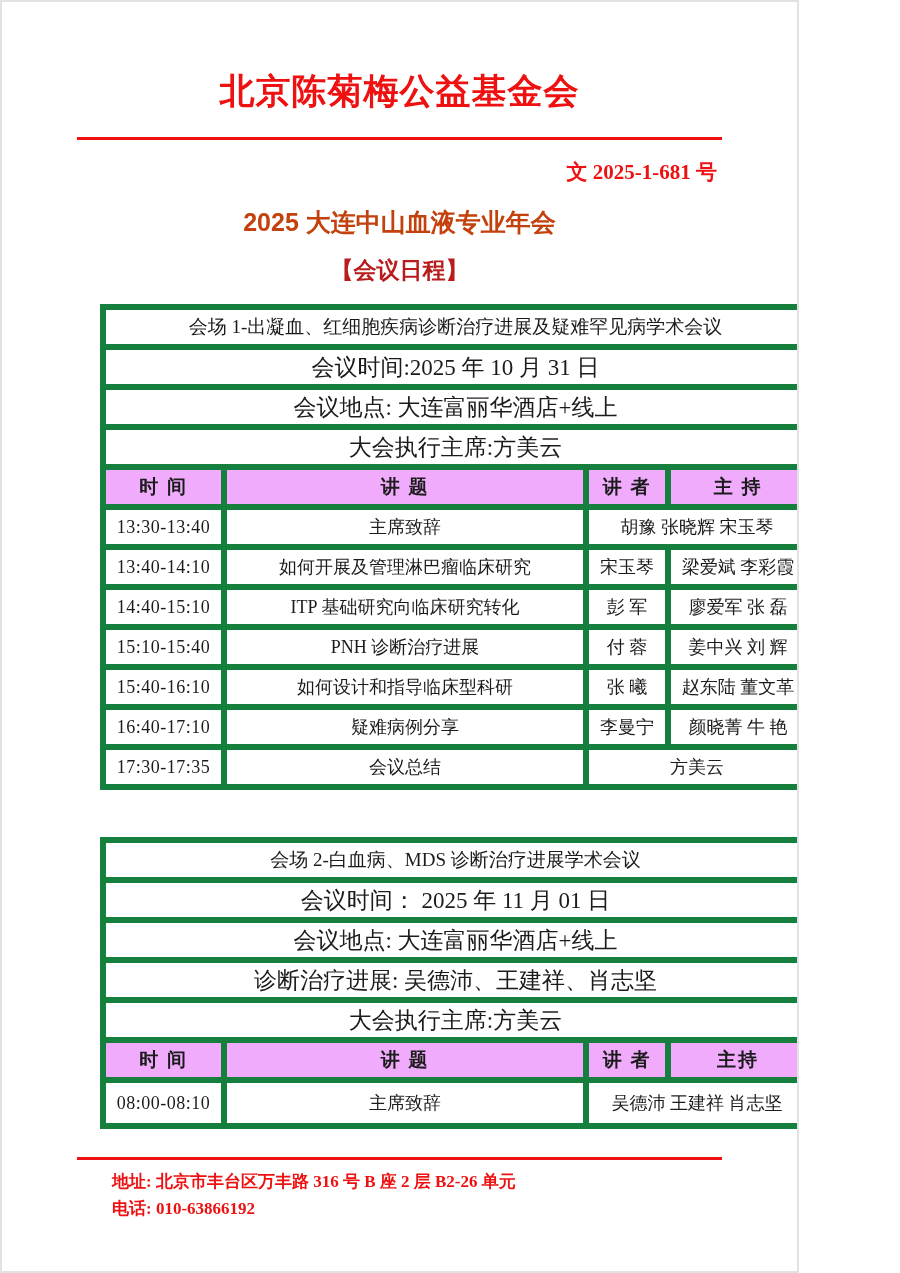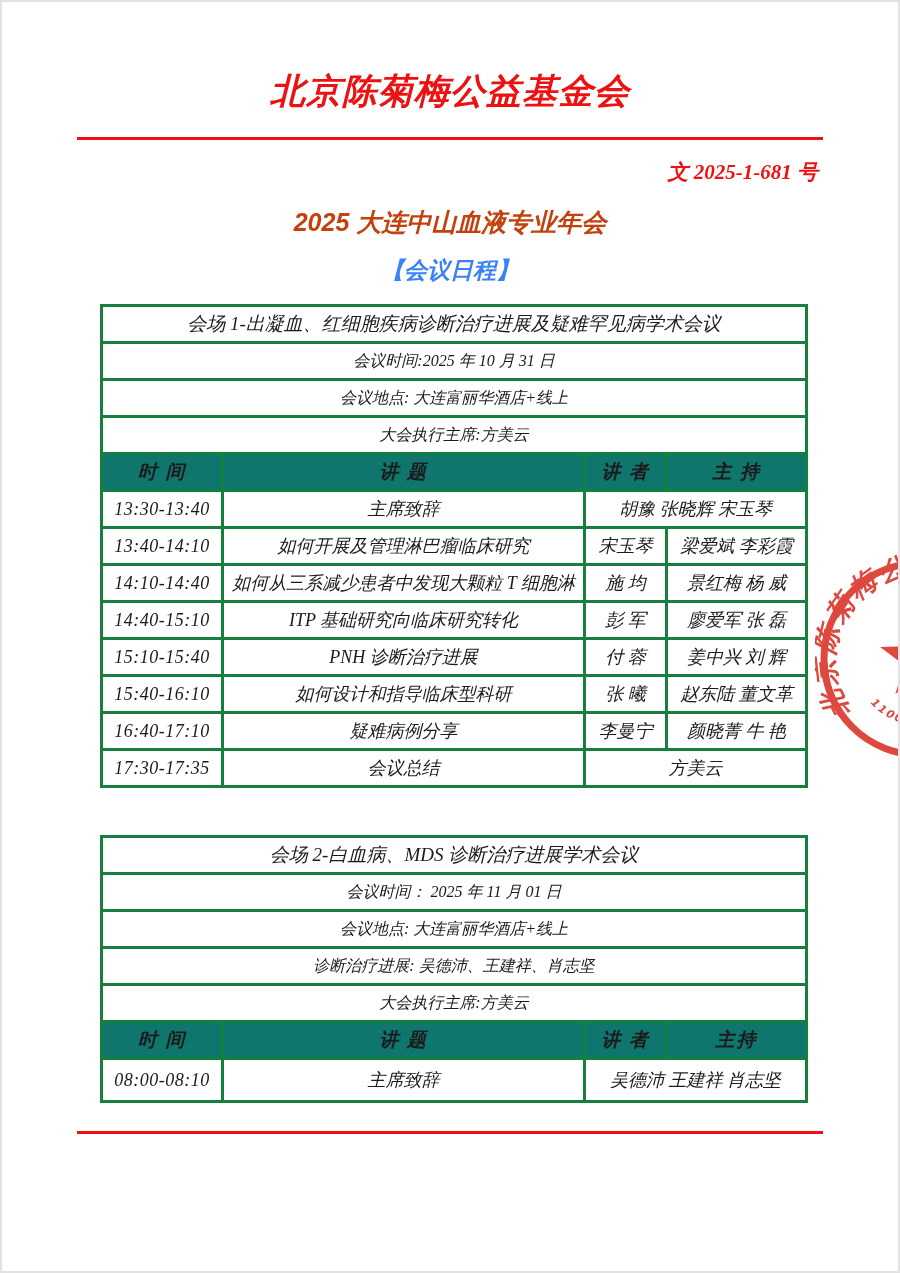--- a/index.html
+++ b/index.html
@@ -1,25 +1,24 @@
 <!DOCTYPE html>
 <html><head>
 <meta charset="utf-8">
 <style>
   html,body{margin:0;padding:0;background:#fff;}
   .page{
     position:relative;
-    width:900px;height:1273px;
+    width:799px;height:1273px;
     background:#fff;
     box-sizing:border-box;
     border:2px solid #e2e2e2;
     overflow:hidden;
     font-family:"Liberation Serif","DejaVu Serif",serif;
     color:#1b1b1b;
-    font-style:italic;
   }
   .org-title{
     margin:0;
     padding-top:66px;
     text-align:center;
     font-family:"Liberation Sans","DejaVu Sans",sans-serif;
     font-weight:bold;
     font-size:35px;
     letter-spacing:1px;
     color:#ee1111;
@@ -43,46 +42,46 @@
     font-weight:bold;
     font-size:25px;
     color:#c2410c;
   }
   .agenda-label{
     margin:16px 0 0 0;
     text-align:center;
     font-family:"Liberation Sans","DejaVu Sans",sans-serif;
     font-weight:bold;
     font-size:23px;
-    color:#3b82f6;
+    color:#b91c1c;
   }
   table.schedule{
     border-collapse:collapse;
     width:705px;
     margin-left:98px;
     table-layout:fixed;
     font-size:18px;
   }
   table.schedule.first{margin-top:18px;}
   table.schedule.second{margin-top:47px;}
   table.schedule td,table.schedule th{
-    border:3px solid #15803d;
+    border:6px solid #15803d;
     padding:0 0;
     height:34px;
     text-align:center;
     vertical-align:middle;
     overflow:hidden;
     white-space:nowrap;
     font-weight:normal;
   }
   table.schedule{border:2px solid #2a2a2a;}
   td.session-title{height:36px;font-size:19px;}
-  td.info{text-align:left;padding-left:9px;font-size:16px;}
+  td.info{text-align:left;padding-left:9px;font-size:23px;}
   tr.head-row th{
-    background:#0f766e;
+    background:#f0abfc;
     font-size:19px;
     font-weight:bold;
     letter-spacing:2px;
   }
   td.time{font-family:"Liberation Serif","DejaVu Serif",serif;letter-spacing:0.5px;}
   td.span-left{text-align:left;padding-left:9px;}
   .col-time{width:121px;}
   .col-topic{width:362px;}
   .col-speaker{width:82px;}
   .col-host{width:140px;}
@@ -150,26 +149,20 @@
         <td>主席致辞</td>
         <td colspan="2">胡豫  张晓辉 宋玉琴</td>
       </tr>
       <tr>
         <td class="time">13:40-14:10</td>
         <td>如何开展及管理淋巴瘤临床研究</td>
         <td>宋玉琴</td>
         <td>梁爱斌 李彩霞</td>
       </tr>
       <tr>
-        <td class="time">14:10-14:40</td>
-        <td>如何从三系减少患者中发现大颗粒 T 细胞淋</td>
-        <td>施 均</td>
-        <td>景红梅 杨 威</td>
-      </tr>
-      <tr>
         <td class="time">14:40-15:10</td>
         <td>ITP 基础研究向临床研究转化</td>
         <td>彭 军</td>
         <td>廖爱军 张 磊</td>
       </tr>
       <tr>
         <td class="time">15:10-15:40</td>
         <td>PNH 诊断治疗进展</td>
         <td>付 蓉</td>
         <td>姜中兴 刘 辉</td>
@@ -225,20 +218,24 @@
       </tr>
       <tr>
         <td class="time" style="height:40px">08:00-08:10</td>
         <td>主席致辞</td>
         <td colspan="2">吴德沛  王建祥 肖志坚</td>
       </tr>
     </tbody>
   </table>
 
   <div class="footer-rule"></div>
+  <div class="footer-text">
+    <div>地址: 北京市丰台区万丰路 316 号 B 座 2 层 B2-26 单元</div>
+    <div>电话: 010-63866192</div>
+  </div>
 
   <svg class="seal" viewBox="0 0 210 210">
     <circle cx="105" cy="105" r="96" fill="none" stroke="#d93025" stroke-width="7"></circle>
     <polygon points="105,64 114.8,92.4 144.9,92.9 120.9,111.1 129.6,139.9 105,122.6 80.4,139.9 89.1,111.1 65.1,92.9 95.2,92.4" fill="#d93025"></polygon>
     <defs>
       <path id="sealTextArc" d="M 36.9,159.1 A 86,86 0 1 1 173.1,159.1" fill="none"></path>
       <path id="sealNumArc" d="M 53,146 A 66,66 0 0 0 157,146" fill="none"></path>
     </defs>
     <text font-size="27" font-weight="bold" fill="#d93025" font-family="'DejaVu Sans',sans-serif" letter-spacing="3">
       <textPath href="#sealTextArc" startOffset="2">北京陈菊梅公益基金会</textPath>

